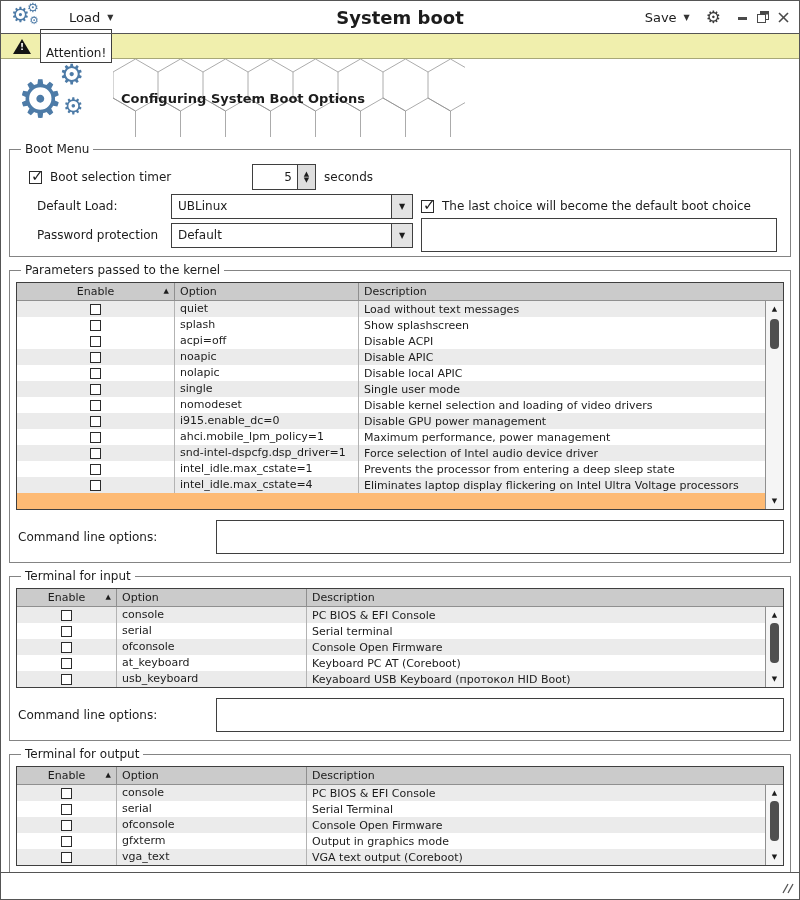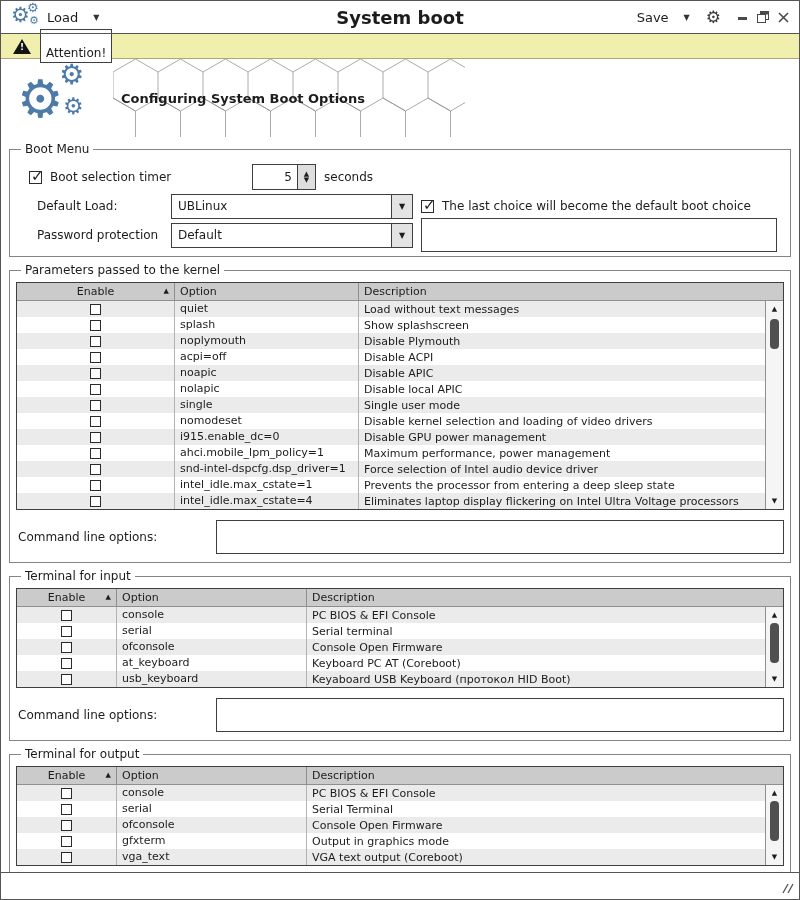--- a/index.html
+++ b/index.html
@@ -6,21 +6,21 @@
   html,body { background:#fff; }
   body { font-family: "DejaVu Sans", sans-serif; color:#1c1c1c; }
   .window { width:800px; height:900px; border:1px solid #555; display:flex; flex-direction:column; overflow:hidden; background:#fff; }
 
   
   .titlebar { height:33px; flex:0 0 33px; border-bottom:1px solid #555; display:flex; align-items:center; padding:0 10px; position:relative; }
   .app-icon { position:relative; width:34px; height:26px; color:#4d7ba7; flex:0 0 34px; }
   .app-icon .g1 { position:absolute; left:0; top:1px; font-size:21px; line-height:21px; }
   .app-icon .g2 { position:absolute; left:16px; top:-3px; font-size:13px; line-height:13px; }
   .app-icon .g3 { position:absolute; left:18px; top:11px; font-size:11px; line-height:11px; }
-  .menu-btn { display:flex; align-items:center; gap:15px; margin-left:2px; font-size:13px; cursor:default; }
+  .menu-btn { display:flex; align-items:center; gap:7px; margin-left:24px; font-size:13px; cursor:default; }
   .caret { font-size:8px; color:#333; }
   .win-title { position:absolute; left:50%; transform:translateX(-50%); font-weight:bold; font-size:18px; }
   .tb-right { margin-left:auto; display:flex; align-items:center; gap:16px; }
   .gear-btn { font-size:17px; color:#3a3a3a; line-height:17px; }
   .winctl { display:flex; align-items:center; gap:9px; }
   .winctl svg { display:block; }
 
   
   .attention { height:25px; flex:0 0 25px; background:#f0efad; border-bottom:1px solid #a8a878; display:flex; align-items:center; padding:0 12px; gap:9px; }
   .warn-tri { position:relative; width:0; height:0; border-left:9px solid transparent; border-right:9px solid transparent; border-bottom:15px solid #141414; }
@@ -245,27 +245,20 @@
             </div>
 
             <div class="trow even">
               <div class="td c-en">
                 <span class="checkbox"></span>
               </div>
               <div class="td c-op">splash</div>
               <div class="td c-de">Show splashscreen</div>
             </div>
 
-            <div class="trow odd">
-              <div class="td c-en">
-                <span class="checkbox"></span>
-              </div>
-              <div class="td c-op">noplymouth</div>
-              <div class="td c-de">Disable Plymouth</div>
-            </div>
 
             <div class="trow even">
               <div class="td c-en">
                 <span class="checkbox"></span>
               </div>
               <div class="td c-op">acpi=off</div>
               <div class="td c-de">Disable ACPI</div>
             </div>
 
             <div class="trow odd">

